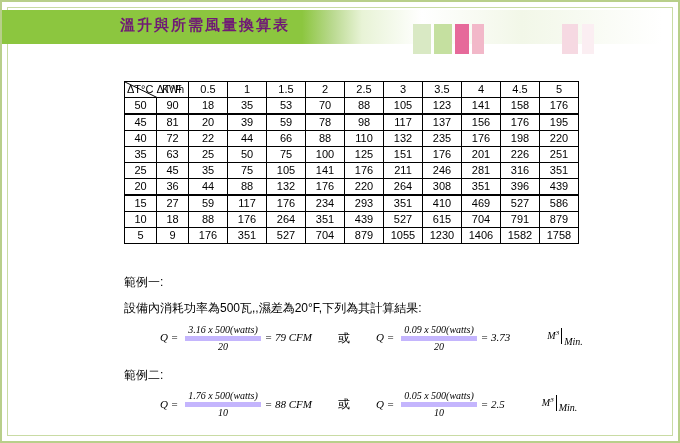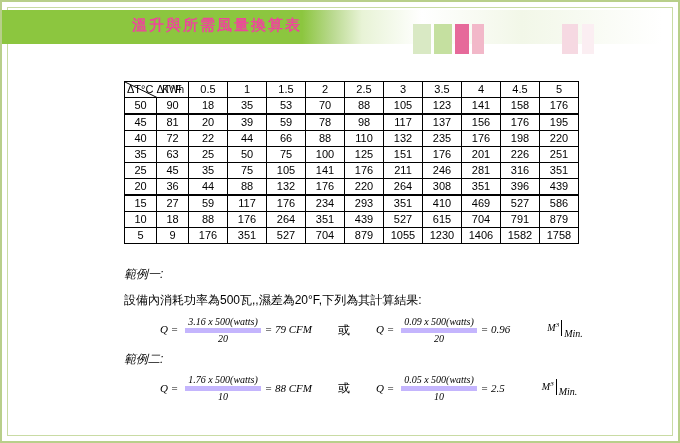--- a/index.html
+++ b/index.html
@@ -48,25 +48,25 @@
     background: linear-gradient(to right,
       #8cc63f 0px, #8cc63f 300px,
       #b9d98e 330px,
       #e8f3d6 360px,
       #ffffff 420px,
       #f2f7e8 520px,
       #ffffff 660px);
   }
   .header-title {
     position: absolute;
-    left: 130px;
+    left: 118px;
     top: 6px;
     font-size: 15px;
     font-weight: bold;
-    color: #ec4899;
+    color: #701a75;
     letter-spacing: 2px;
     white-space: nowrap;
   }
   .deco {
     position: absolute;
     top: 14px;
     width: 18px;
     height: 30px;
   }
   .deco.d1 { left: 411px; background: #d9e9c4; }
@@ -140,22 +140,21 @@
   .body-text {
     position: absolute;
     left: 122px;
     top: 258px;
     width: 520px;
     font-size: 12px;
     color: #000000;
     line-height: 1.45;
   }
   .para-title {
-    margin-top: 6px;
-    font-style: italic;
+    margin-top: 14px;
   }
   .para-line {
     margin-top: 9px;
   }
   .formula-row {
     margin: 6px 0 4px 0;
     display: flex;
     align-items: center;
     font-family: "Liberation Serif", serif;
     font-style: italic;
@@ -396,21 +395,21 @@
         </span>
         <span>= 79 CFM</span>
       </span>
       <span class="or">或</span>
       <span class="formula">
         <span class="q">Q =</span>
         <span class="frac">
           <span class="num">0.09 x 500(watts)</span>
           <span class="den">20</span>
         </span>
-        <span>= 0.96</span>
+        <span>= 3.73</span>
         <span class="unit-frac">
           <span class="m3"><span>M</span><sup>3</sup></span>
           <span class="min">Min.</span>
         </span>
       </span>
     </div>
 
     <div class="para-title">範例二:</div>
 
     <div class="formula-row">

